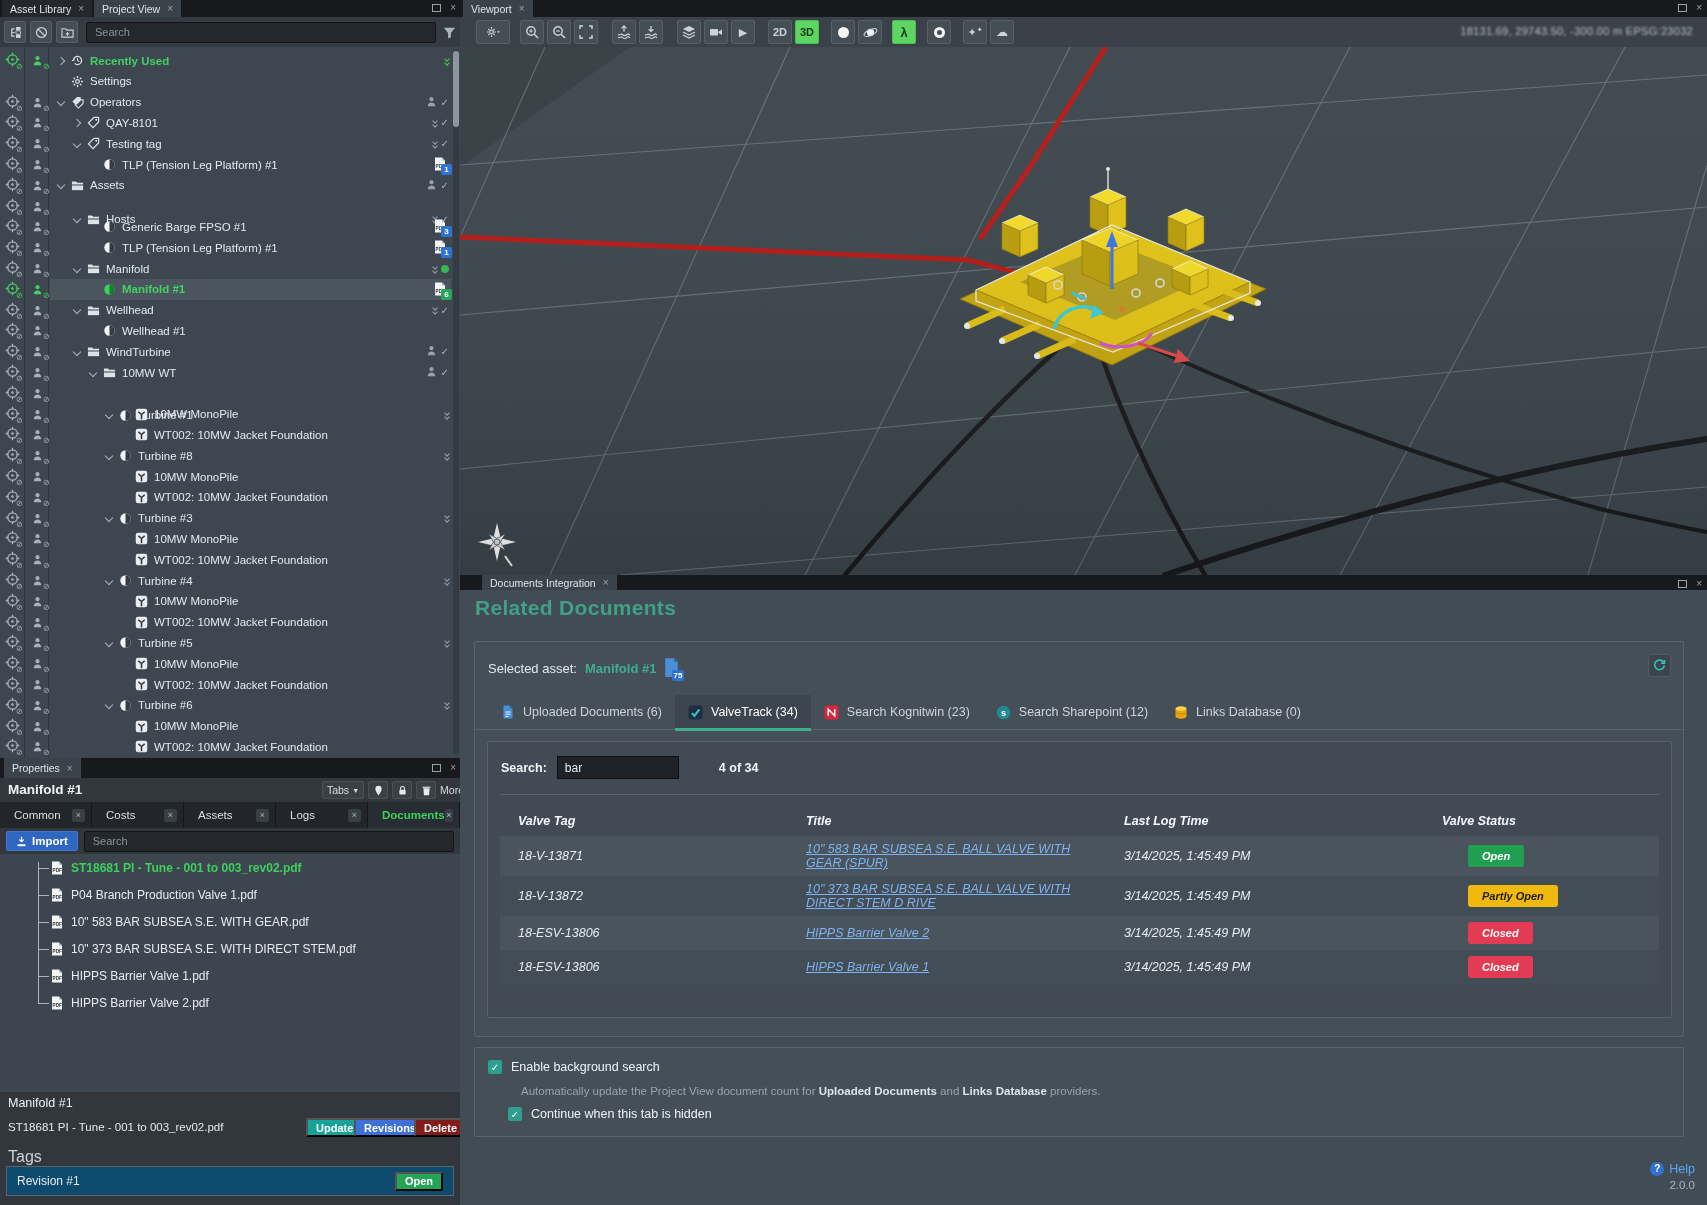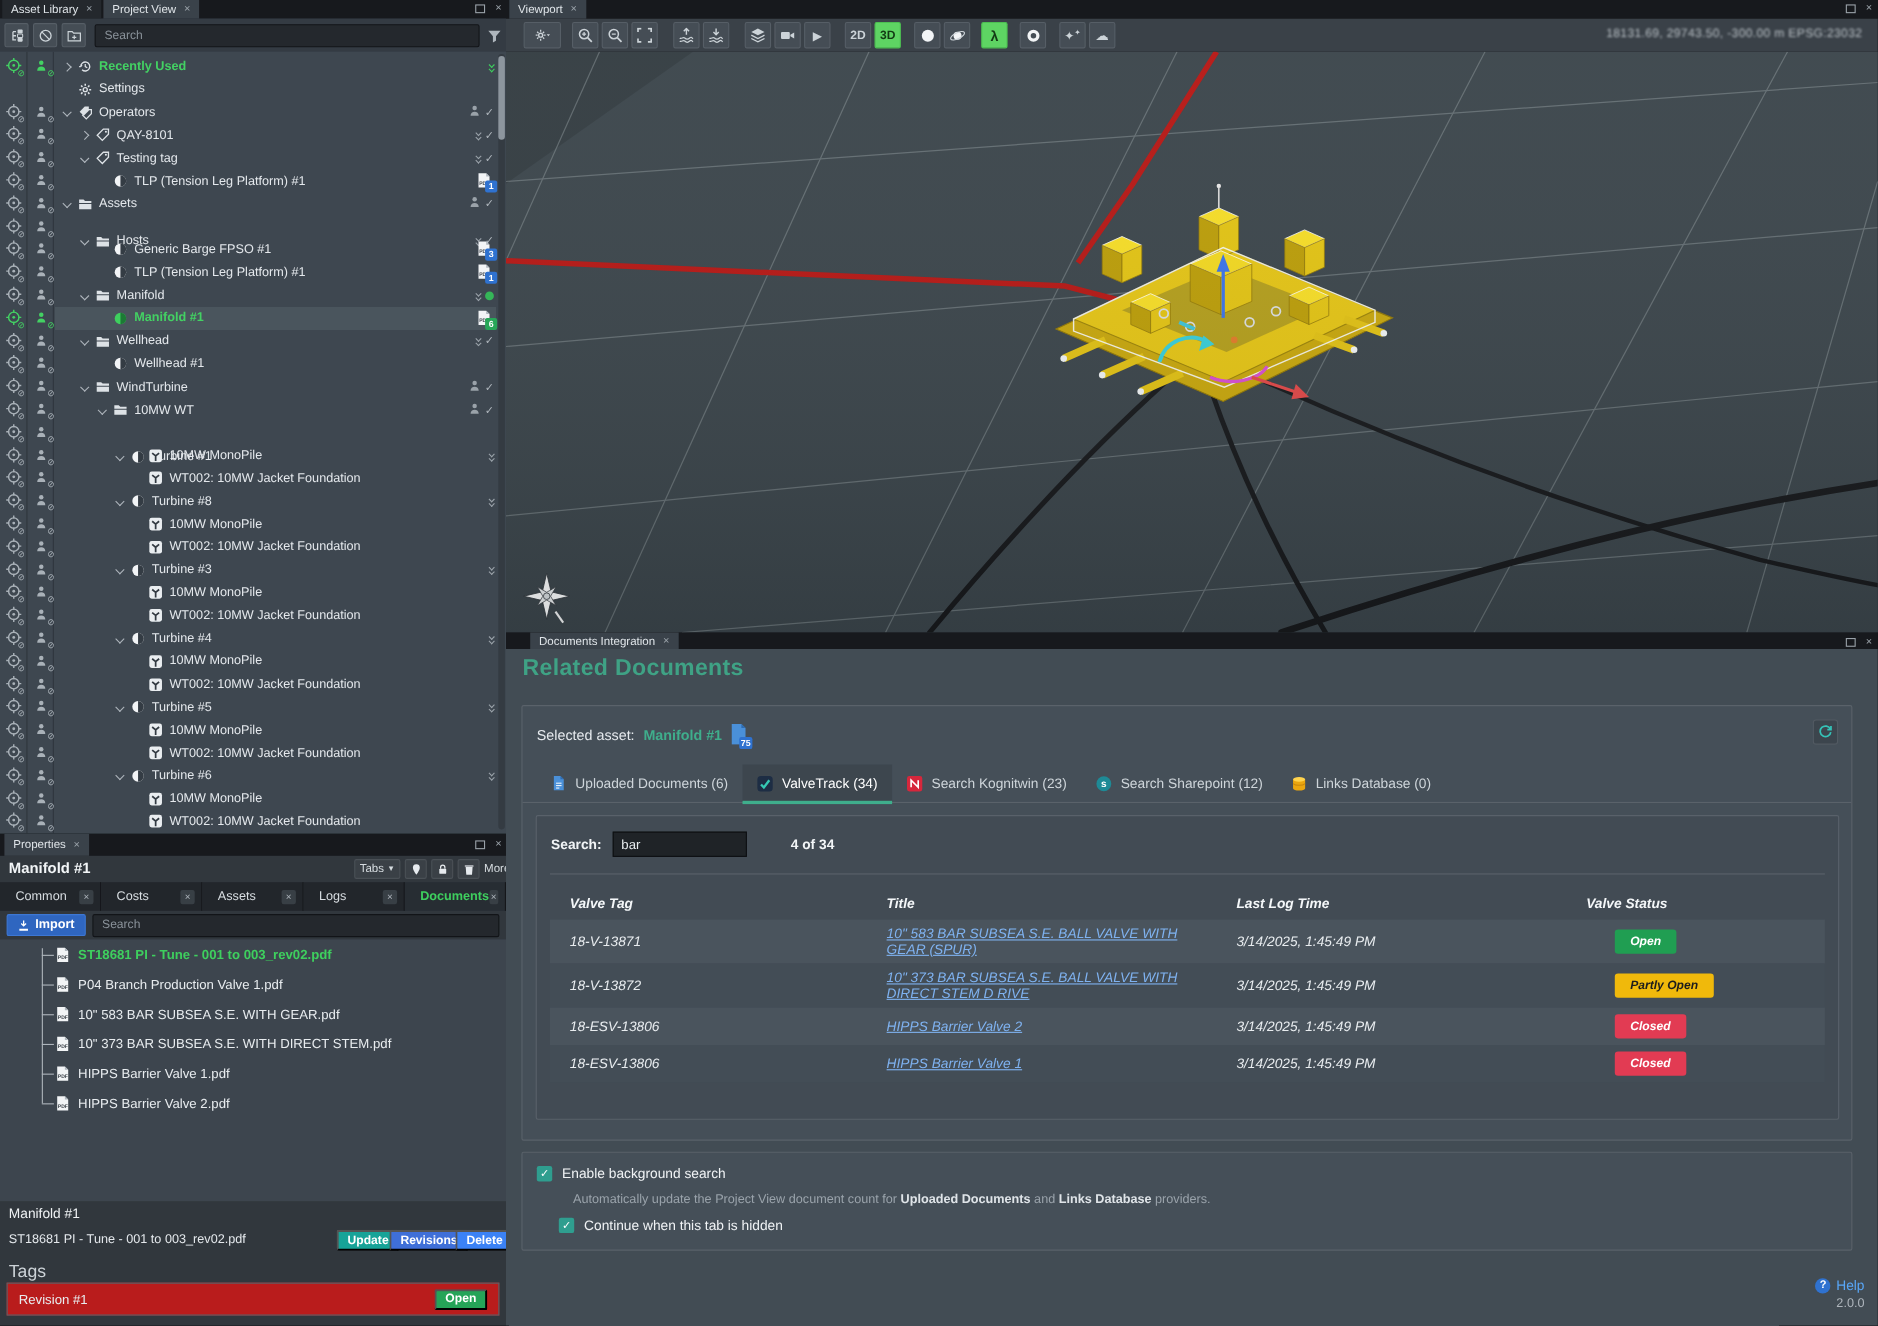--- a/index.html
+++ b/index.html
@@ -81,21 +81,21 @@
           font-size:12px; color:#e8ecef; white-space:nowrap; }
   .pdoc::before { content:""; position:absolute; left:-12px; top:50%; width:11px; height:1px; background:#aeb5bc; }
   .pdoc.green { color:#3ecf5e; font-weight:bold; }
   #pfoot-asset { left:8px; top:338px; font-size:12.5px; color:#eef1f3; }
   #pfile-row { left:0; top:360px; width:460px; height:22px; }
   #pfile-name { position:absolute; left:8px; top:3px; font-size:11.5px; color:#e4e8ec; width:290px;
                 white-space:nowrap; overflow:hidden; }
   .sbtn { position:absolute; top:0; height:19px; border-radius:2px; color:#fff; font-size:11px; font-weight:bold;
           display:flex; align-items:center; justify-content:center; padding:0 8px; }
   #ptags { left:8px; top:390px; font-size:16px; color:#ccd2d7; }
-  #prev-box { left:6px; top:408px; width:448px; height:30px; border:1px solid #596169; background:#b91c1c;
+  #prev-box { left:6px; top:408px; width:448px; height:30px; border:1px solid #596169; background:#0c4a6e;
               display:flex; align-items:center; justify-content:space-between; padding:0 10px; }
   #prev-box .nm { font-size:12px; color:#e8ecef; }
 
   
   #right { left:460px; top:0; width:1247px; height:1205px; }
   #vp-strip { left:0; top:0; width:1247px; height:17px; }
   #vp-toolbar { left:0; top:17px; width:1247px; height:30px; background:#3a4148; }
   .vbtn { position:absolute; top:3px; height:24px; }
   .vtxt { font-size:11px; font-weight:bold; }
   #vp-coords { position:absolute; right:14px; top:8px; font-size:11px; color:#c6cdd2;
@@ -1339,21 +1339,21 @@
               <path d="M9 0.5l3 3H9z" fill="#aeb6bd"></path>
               <text x="2.6" y="11" font-size="4.6" fill="#343b42" font-weight="bold" font-family="sans-serif">PDF</text>
             </svg>
           </span>
           <span>HIPPS Barrier Valve 2.pdf</span>
         </div>
       </div>
     <div id="pfoot-asset" class="abs">Manifold #1</div>
     <div id="pfile-row" class="abs">
       <span id="pfile-name">ST18681 PI - Tune - 001 to 003_rev02.pdf</span>
-      <span id="pfile-btns"><button class="sbtn" style="left: 306px; background: rgb(23, 163, 152);">Update</button><button class="sbtn" style="left: 354px; background: rgb(63, 111, 216);">Revisions</button><button class="sbtn" style="left: 414px; background: #3b82f6;">Delete</button></span>
+      <span id="pfile-btns"><button class="sbtn" style="left: 306px; background: rgb(23, 163, 152);">Update</button><button class="sbtn" style="left: 354px; background: rgb(63, 111, 216);">Revisions</button><button class="sbtn" style="left: 414px; background: #7f1d1d;">Delete</button></span>
     </div>
     <div id="ptags" class="abs">Tags</div>
     <div id="prev-box" class="abs">
       <span class="nm">Revision #1</span>
       <button class="sbtn" style="position: static; background: rgb(37, 164, 88);" id="rev-open-btn">Open</button>
     </div>
   </section>
 
   <section id="right" class="abs">
     <div id="vp-strip" class="abs tabstrip">

